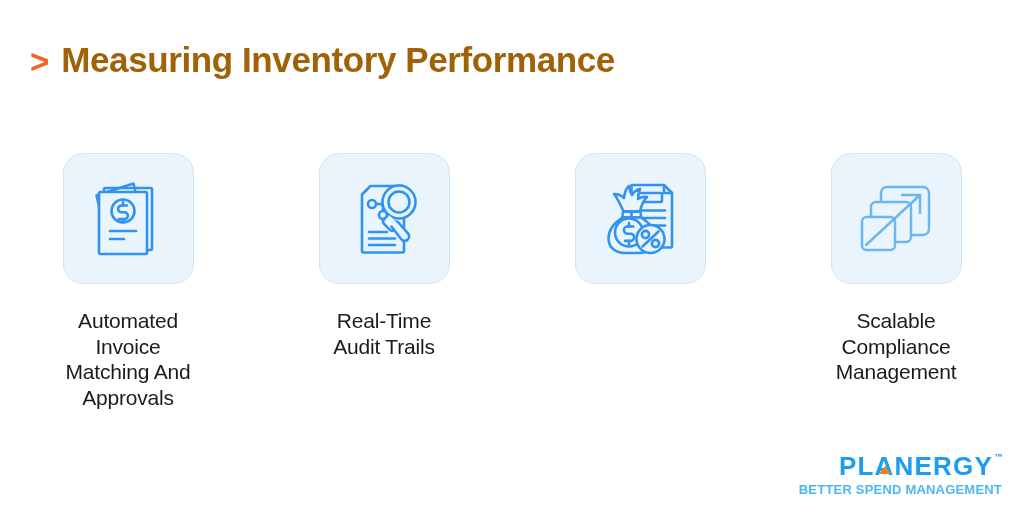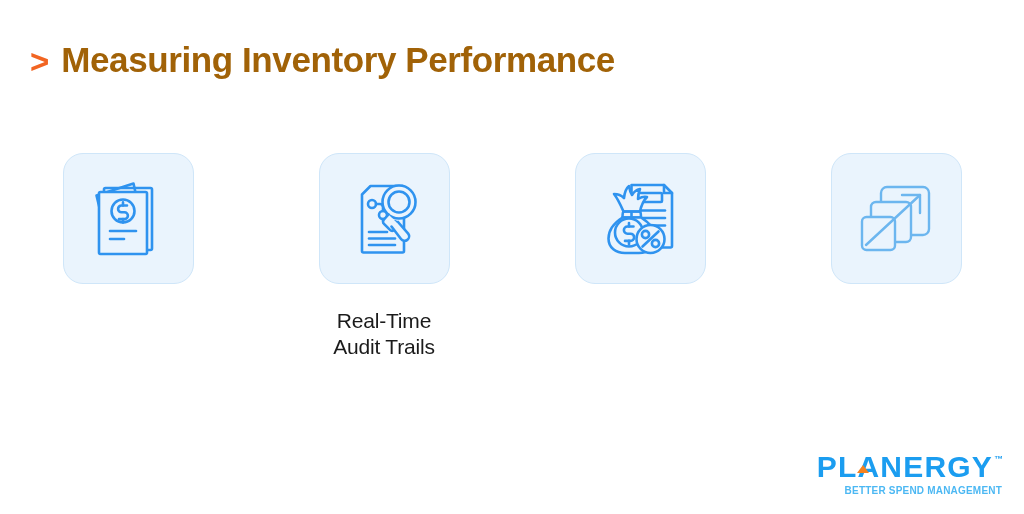--- a/index.html
+++ b/index.html
@@ -99,21 +99,21 @@
     right: 22px;
     bottom: 18px;
     text-align: right;
     line-height: 1;
   }
   .logo-main {
     position: relative;
     display: inline-block;
   }
   .logo-word {
-    font-size: 30px;
+    font-size: 26px;
     font-weight: bold;
     color: #1b9df0;
     letter-spacing: 1.2px;
     font-family: "Liberation Sans", sans-serif;
     line-height: 1;
   }
   .logo-accent {
     position: absolute;
     left: 40px;
     top: 13px;
@@ -128,21 +128,21 @@
     color: #1b9df0;
     font-weight: bold;
     vertical-align: super;
     position: relative;
     top: -9px;
     left: 1px;
     font-family: "Liberation Sans", sans-serif;
   }
   .logo-tagline {
     margin-top: 4px;
-    font-size: 10px;
+    font-size: 13px;
     font-weight: bold;
     color: #4cb8f3;
     letter-spacing: 0.2px;
     font-family: "Liberation Sans", sans-serif;
     line-height: 1;
   }
 </style>
 </head>
 <body>
 
@@ -166,20 +166,24 @@
           <rect x="17" y="19" width="48" height="62" rx="1.5" fill="#eaf4fd"></rect>
 
           <circle cx="41" cy="38" r="11.5"></circle>
           <path d="M45 32.5 h-5.5 a3.4 3.4 0 0 0 0 6.8 h3 a3.4 3.4 0 0 1 0 6.8 H37"></path>
           <path d="M41 29.2 v3.3 M41 46.1 v3.3"></path>
 
           <path d="M28 58 H54"></path>
           <path d="M28 66 H42"></path>
         </svg>
       </div>
+      <div class="card-label">Automated
+Invoice
+Matching And
+Approvals</div>
     </div>
 
     <div class="card-col">
       <div class="icon-card">
         <svg width="92" height="92" viewBox="0 0 92 92" fill="none" stroke="#2f93ef" stroke-width="2.6" stroke-linecap="round" stroke-linejoin="round">
 
           <path d="M24 21.5 L32.5 13 H64.5 a1.5 1.5 0 0 1 1.5 1.5 V78 a1.5 1.5 0 0 1 -1.5 1.5 H25.5 A1.5 1.5 0 0 1 24 78 Z" fill="#eaf4fd"></path>
 
           <circle cx="34" cy="31" r="4" fill="#eaf4fd"></circle>
           <circle cx="45" cy="42" r="4" fill="#eaf4fd"></circle>
@@ -241,20 +245,23 @@
           <rect x="31" y="14" width="48" height="48" rx="6" fill="#eaf4fd"></rect>
 
           <rect x="21" y="29" width="40" height="40" rx="5" fill="#eaf4fd"></rect>
 
           <rect x="12" y="44" width="33" height="33" rx="4.5" fill="#eaf4fd"></rect>
 
           <path d="M16 72 L70 22"></path>
           <path d="M52 22 H70 V40"></path>
         </svg>
       </div>
+      <div class="card-label">Scalable
+Compliance
+Management</div>
     </div>
 
   </div>
 
   <div class="logo">
     <div class="logo-main">
       <span class="logo-word">PLANERGY</span><span class="logo-tm">™</span>
       <span class="logo-accent"></span>
     </div>
     <div class="logo-tagline">BETTER SPEND MANAGEMENT</div>

